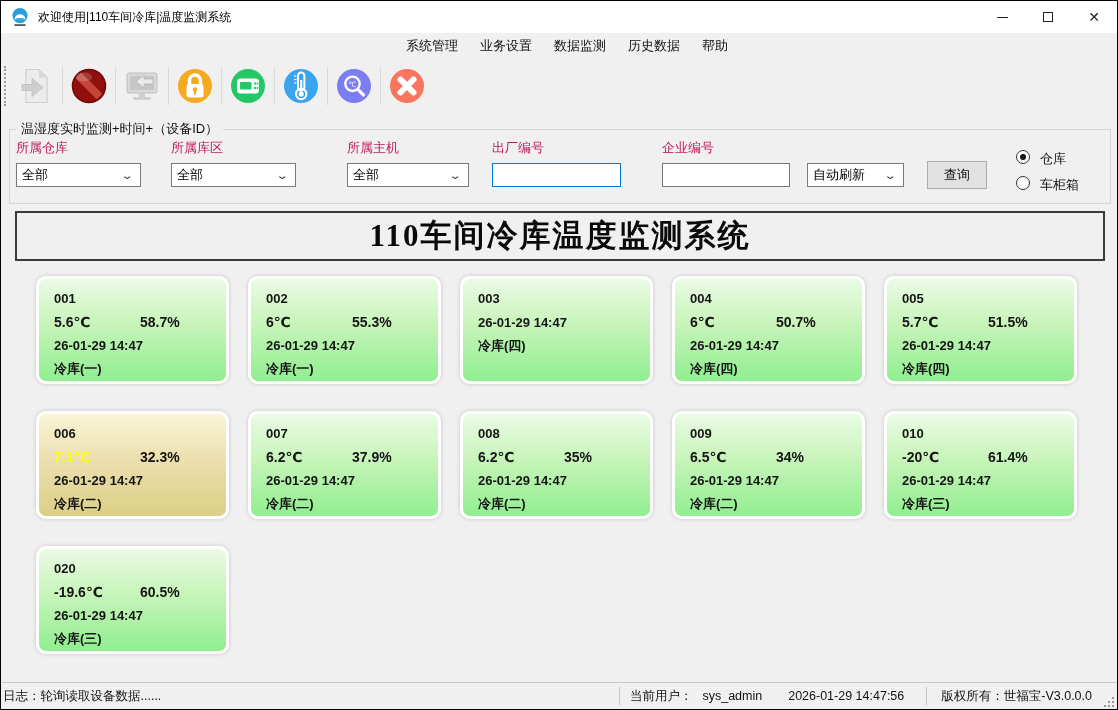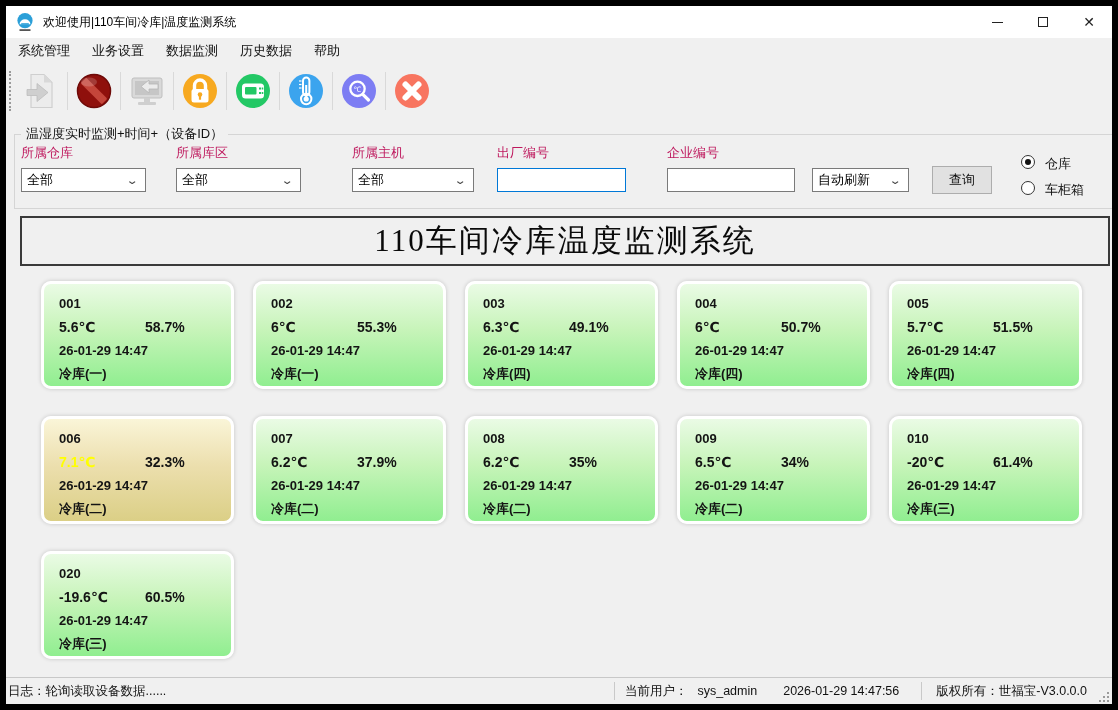--- a/index.html
+++ b/index.html
@@ -1,32 +1,32 @@
 <!DOCTYPE html>
 <html><head>
 <meta charset="utf-8">
 <style>
   * { margin:0; padding:0; box-sizing:border-box; }
   html,body { width:1118px; height:710px; }
   body { font-family:"Liberation Sans","DejaVu Sans",sans-serif; background:#808080; }
   .window {
     position:relative; width:1118px; height:710px; background:#f0f0f0;
-    border:6px solid #000000; overflow:hidden;
+    border:1px solid #000000; overflow:hidden;
   }
   
   .titlebar { height:32px; background:#ffffff; display:flex; align-items:center; }
   .app-icon { width:20px; height:20px; margin:0 8px 0 9px; }
   .title-text { font-size:12px; color:#000; }
   .win-controls { margin-left:auto; display:flex; height:100%; }
   .win-btn { width:46px; height:100%; display:flex; align-items:center; justify-content:center; color:#222; font-size:13px; }
   .glyph-min { width:11px; height:1px; background:#222; display:block; }
   .glyph-max { width:10px; height:10px; border:1px solid #222; display:block; }
   .glyph-close { font-size:14px; line-height:1; }
   
-  .menubar { height:27px; background:#f0f0f0; display:flex; align-items:center; padding-left:1px; border-bottom:1px solid #f0f0f0; }
+  .menubar { height:27px; background:#f0f0f0; display:flex; align-items:center; padding-left:16px; border-bottom:1px solid #f0f0f0;justify-content:center; }
   .menu-item { font-size:13px; color:#111; padding:4px 11px; }
   
   .toolbar { height:52px; display:flex; align-items:center; background:#f0f0f0; }
   .tb-grip { width:6px; height:40px; margin-left:3px; border-left:2px dotted #9a9a9a; }
   .tb-btn { width:40px; height:40px; margin:0 6px; flex:0 0 auto; }
   .tb-sep { width:1px; height:38px; background:#d9d9d9; flex:0 0 auto; }
   
   .groupbox { position:absolute; left:8px; top:128px; width:1102px; height:75px; border:1px solid #d5d5d5; }
   .groupbox-label { position:absolute; top:-10px; left:6px; background:#f0f0f0; padding:0 5px; font-size:13px; color:#111; }
   .f-label { position:absolute; font-size:13px; color:#be185d; top:9px; }
@@ -36,21 +36,21 @@
   .textbox { position:absolute; top:33px; height:24px; background:#fff; border:1px solid #7a7a7a; font-size:13px; padding:0 4px; font-family:inherit; }
   .textbox.focused { border:1.5px solid #0078d7; }
   .query-btn { position:absolute; top:31px; height:28px; background:#e1e1e1; border:1px solid #adadad; font-size:13px; color:#111; text-align:center; line-height:26px; }
   .radio-row { position:absolute; display:flex; align-items:flex-start; gap:10px; }
   .radio-dot { width:14px; height:14px; border:1px solid #333; border-radius:50%; background:#fff; position:relative; flex:0 0 auto; }
   .radio-dot.selected::after { content:""; position:absolute; left:3px; top:3px; width:6px; height:6px; border-radius:50%; background:#111; }
   .radio-label { font-size:13px; color:#111; }
   
   .banner { position:absolute; left:14px; top:210px; width:1090px; height:50px; border:2px solid #3a3a3a;
             display:flex; align-items:center; justify-content:center; }
-  .banner-title { font-family:"Liberation Serif","DejaVu Serif",serif; font-weight:normal; font-size:31px; color:#0a0a0a; letter-spacing:2px; }
+  .banner-title { font-family:"Liberation Serif","DejaVu Serif",serif; font-weight:bold; font-size:31px; color:#0a0a0a; letter-spacing:2px; }
   
   .grid { position:absolute; left:35px; top:275px; width:1045px;
           display:grid; grid-template-columns:repeat(5,193px); column-gap:19px; row-gap:27px; }
   .card { height:108px; border-radius:10px; border:3px solid #ffffff; box-shadow:0 0 4px rgba(0,0,0,.18);
           padding:8px 0 12px 15px; color:#141414; }
   .card.normal { background:linear-gradient(180deg,#eafbe5 0%,#c7f4b9 45%,#90ee90 100%); }
   .card.warn   { background:linear-gradient(180deg,#faf5d8 0%,#ecdfae 45%,#dbcf86 100%); }
   .card .line { font-size:13px; font-weight:bold; line-height:23px; display:flex; }
   .card .id-line { line-height:24px; }
   .card .temp { width:86px; font-size:14px; }
@@ -254,24 +254,20 @@
           <span>26-01-29 14:47</span>
         </div>
       <div class="line">
           <span>冷库(一)</span>
         </div>
     </div>
       <div class="card normal">
       <div class="line id-line">
           <span>003</span>
         </div>
-      <div class="line">
-        <span class="temp">6.3℃</span>
-        <span class="hum">49.1%</span>
-      </div>
       <div class="line">
           <span>26-01-29 14:47</span>
         </div>
       <div class="line">
           <span>冷库(四)</span>
         </div>
     </div>
       <div class="card normal">
       <div class="line id-line">
           <span>004</span>

